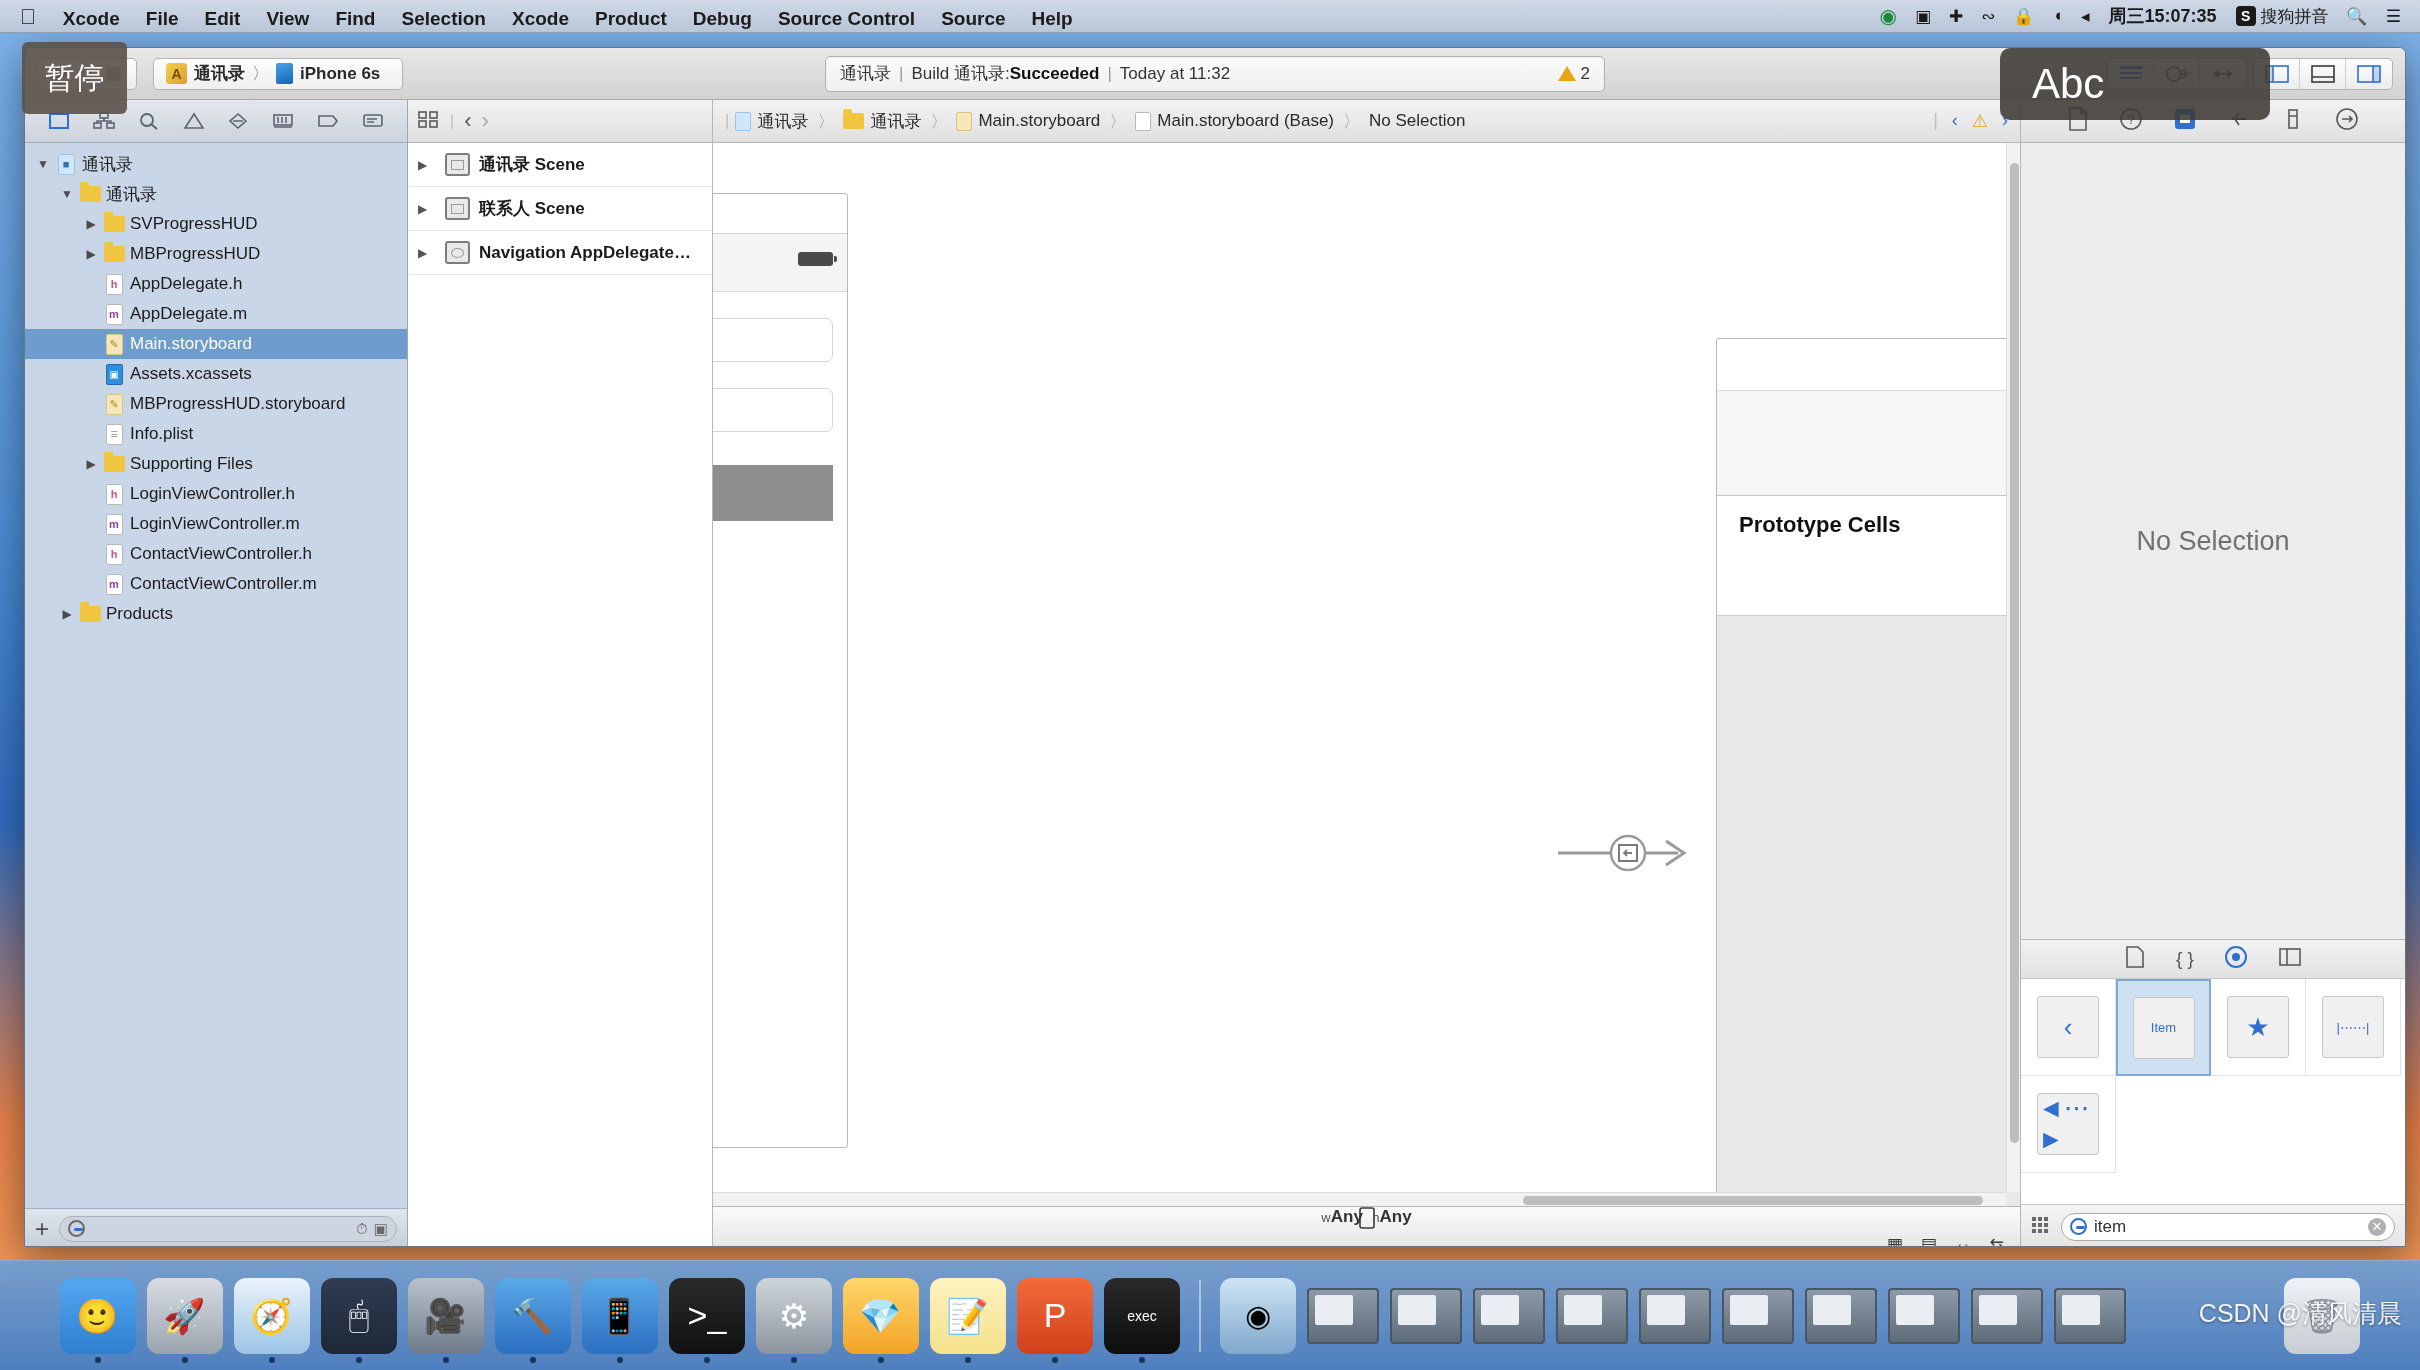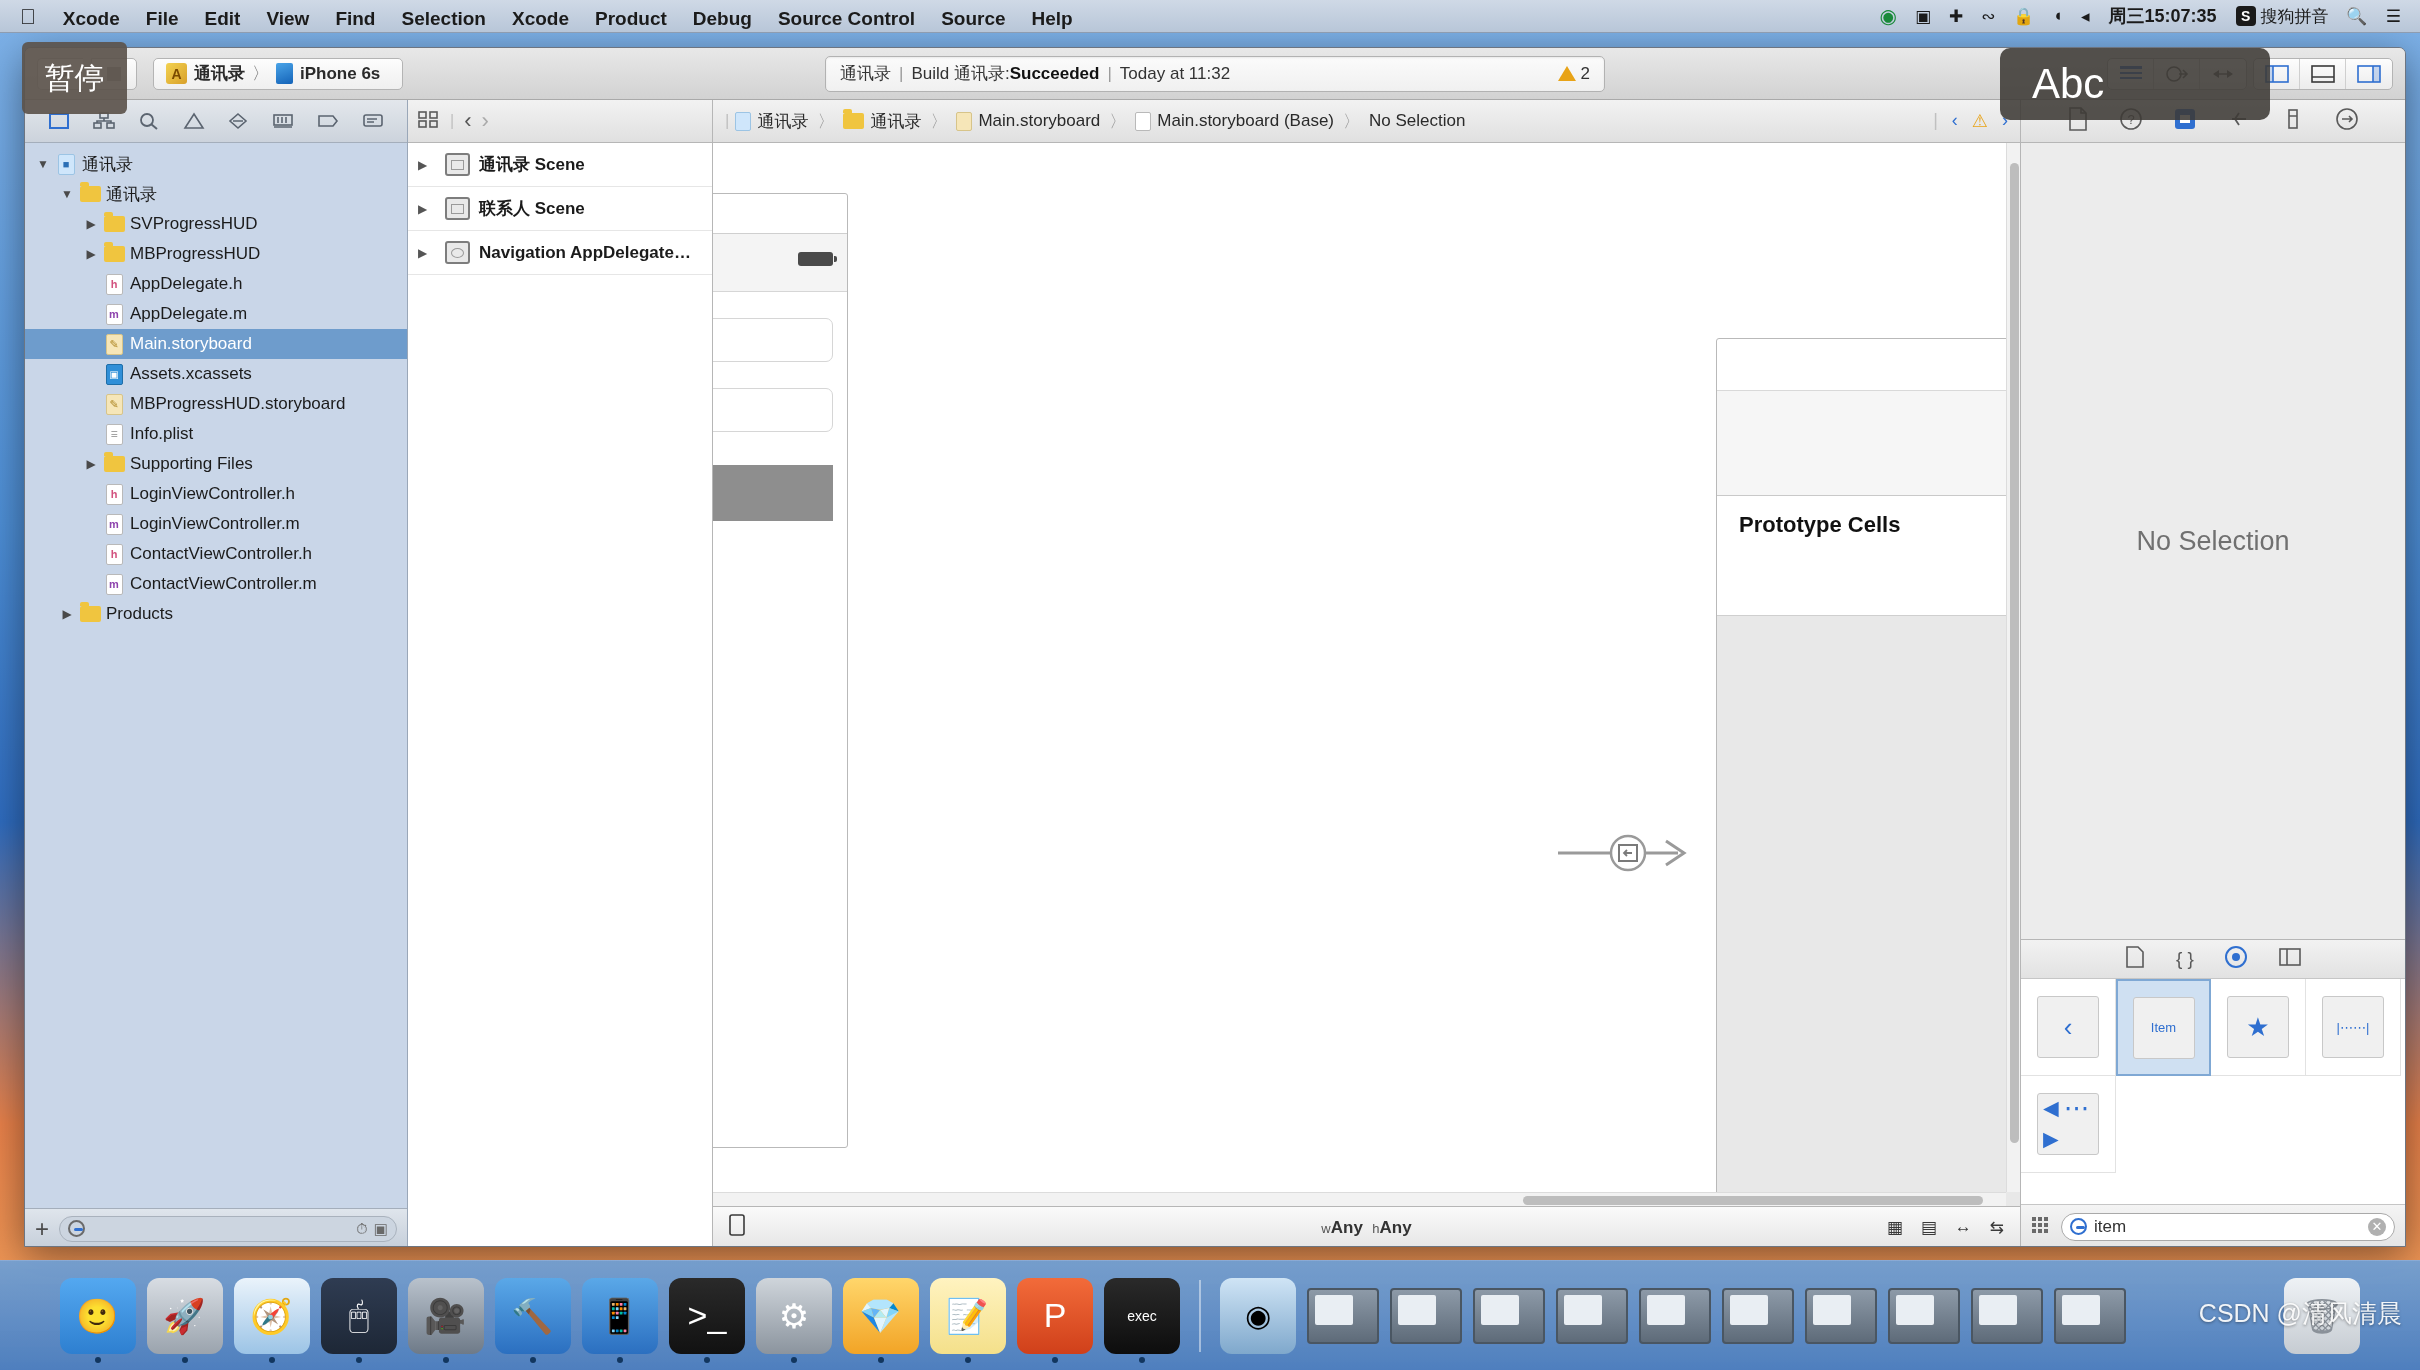--- a/index.html
+++ b/index.html
@@ -640,21 +640,21 @@
         </div>
 
         <div id="vscroll">
             <div class="thumb"></div>
           </div>
         <div id="hscroll">
             <div class="thumb"></div>
           </div>
       </div>
 
-      <div id="editbottom" style="position:relative;">
+      <div id="editbottom" style="position:relative;flex-direction:column;">
         <span>
           <svg width="16" height="22">
               <rect x="1" y="1" width="14" height="20" rx="2" fill="none" stroke="#3a3a3a" stroke-width="1.6"></rect>
             </svg>
         </span>
         <span class="center sizeclass">
           <small>w</small><span>Any</span>
           &nbsp;<small>h</small><span>Any</span>
         </span>
         <span class="right">

